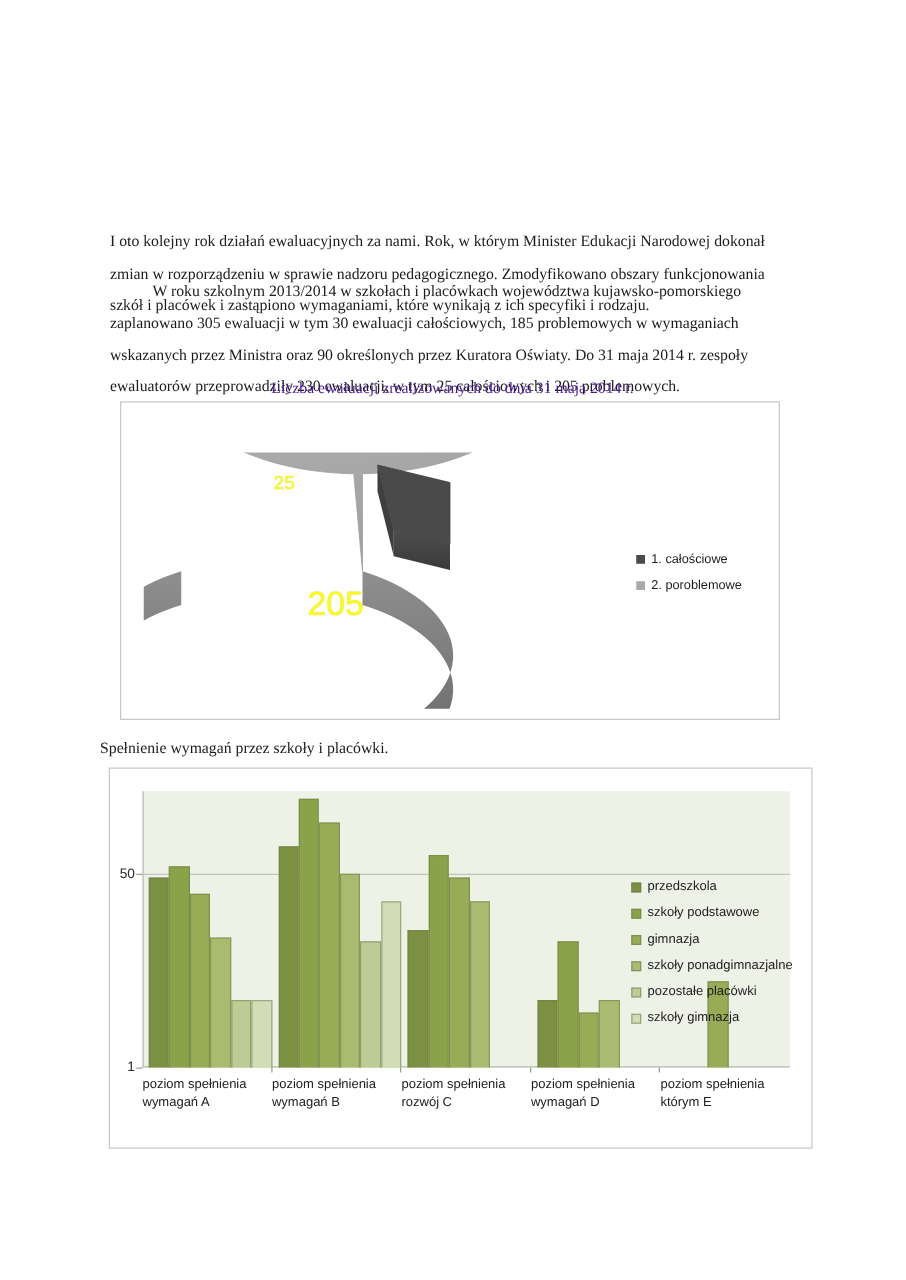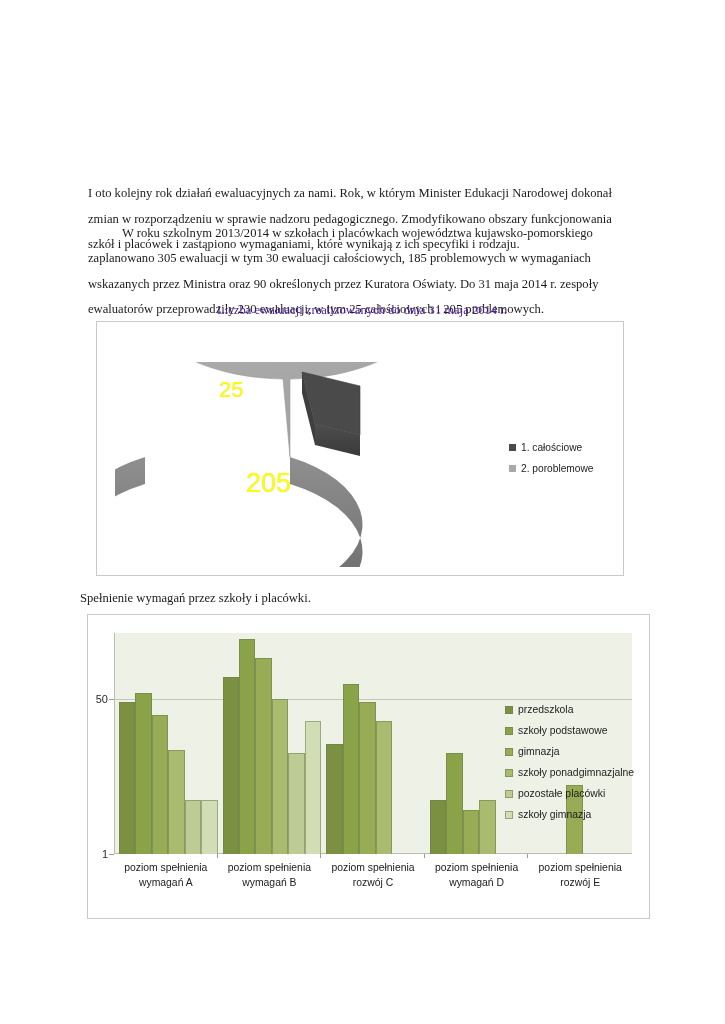--- a/index.html
+++ b/index.html
@@ -103,21 +103,21 @@
   .pie-svg { display: block; }
 
   .pie-label {
     position: absolute;
     font-family: "Liberation Sans", sans-serif;
     color: #ffff00;
     font-weight: normal;
     line-height: 1;
     text-shadow: 0 0 1px rgba(0,0,0,.25);
   }
-  .pie-label-small { font-size: 22px; left: 219px; top: 379px; }
+  .pie-label-small { font-size: 15px; left: 219px; top: 379px; }
   .pie-label-large { font-size: 27px; left: 246px; top: 470px; }
 
   .pie-legend {
     position: absolute;
     left: 412px;
     top: 120px;
     width: 120px;
     font-family: "Liberation Sans", sans-serif;
     font-size: 10.2px;
     color: #1d1d1d;
@@ -221,21 +221,20 @@
   }
 
   .cat-labels {
     position: absolute;
     left: 26px;
     top: 245px;
     width: 518px;
     display: flex;
   }
   .cat-label {
-    text-align: center;
     font-family: "Liberation Sans", sans-serif;
     font-size: 10.4px;
     line-height: 15px;
     color: #202020;
   }
 
   .bar-legend {
     position: absolute;
     left: 417px;
     top: 89px;
@@ -394,21 +393,21 @@
         <div class="cat-label" style="width: 103.6px;">
           <div>poziom spełnienia</div>
           <div>rozwój C</div>
         </div>
         <div class="cat-label" style="width: 103.6px;">
           <div>poziom spełnienia</div>
           <div>wymagań D</div>
         </div>
         <div class="cat-label" style="width: 103.6px;">
           <div>poziom spełnienia</div>
-          <div>rozwój E</div>
+          <div>którym E</div>
         </div>
       </div>
 
     <div class="bar-legend" id="bar-legend">
         <div class="lg-row">
           <span class="swatch" style="background: rgb(123, 145, 65);"></span>
           <span>przedszkola</span>
         </div>
         <div class="lg-row">
           <span class="swatch" style="background: rgb(139, 163, 72);"></span>

